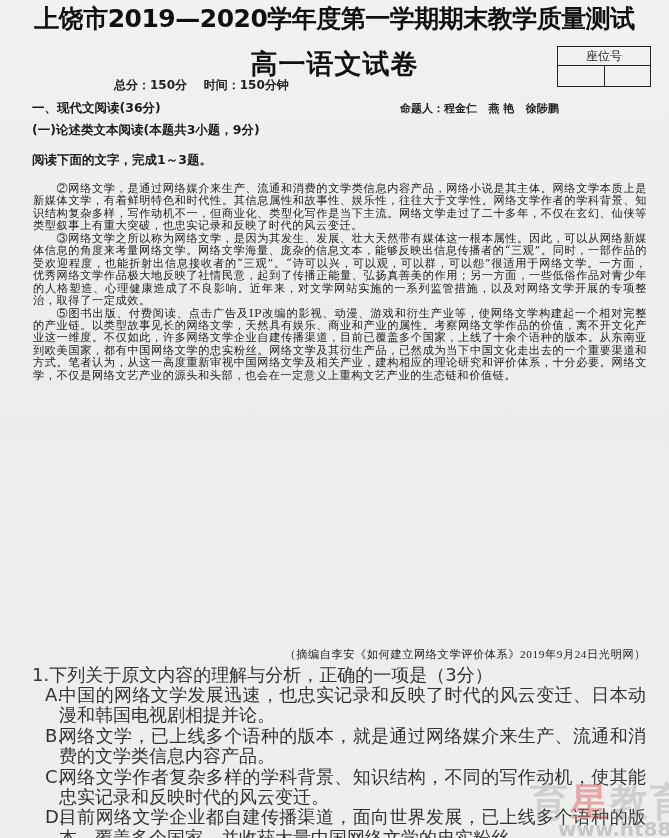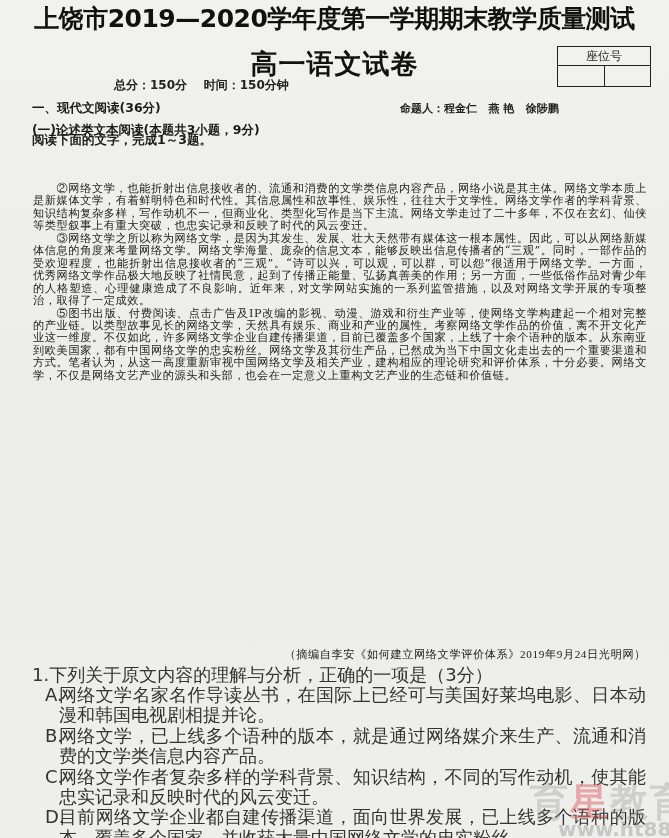--- a/index.html
+++ b/index.html
@@ -86,35 +86,35 @@
       <div class="seat-cell"></div>
       <div class="seat-cell"></div>
     </div>
   </div>
 
   <div class="meta-left">总分：150分    时间：150分钟</div>
   <div class="meta-right">命题人：程金仁   燕 艳   徐陟鹏</div>
 
   <div class="sec" style="top:100px">一、现代文阅读(36分)</div>
   <div class="sec" style="top:122px">(一)论述类文本阅读(本题共3小题，9分)</div>
-  <div class="sec" style="top:132px; font-weight:bold;text-align:center;">阅读下面的文字，完成1～3题。</div>
+  <div class="sec" style="top:152px; font-weight:bold;text-align:center;">阅读下面的文字，完成1～3题。</div>
 
   <div class="passage" style="top:183px">
-    <p>②网络文学，也能折射出信息接收者的、流通和消费的文学类信息内容产品，网络小说是其主体。网络文学本质上是新媒体文学，有着鲜明特色和时代性。其信息属性和故事性、娱乐性，往往大于文学性。网络文学作者的学科背景、知识结构复杂多样，写作动机不一，但商业化、类型化写作是当下主流。网络文学走过了二十多年，不仅在玄幻、仙侠等类型叙事上有重大突破，也忠实记录和反映了时代的风云变迁。</p>
+    <p>②网络文学，是通过网络媒介来生产、流通和消费的文学类信息内容产品，网络小说是其主体。网络文学本质上是新媒体文学，有着鲜明特色和时代性。其信息属性和故事性、娱乐性，往往大于文学性。网络文学作者的学科背景、知识结构复杂多样，写作动机不一，但商业化、类型化写作是当下主流。网络文学走过了二十多年，不仅在玄幻、仙侠等类型叙事上有重大突破，也忠实记录和反映了时代的风云变迁。</p>
     <p>③网络文学之所以称为网络文学，是因为其发生、发展、壮大天然带有媒体这一根本属性。因此，可以从网络新媒体信息的角度来考量网络文学。网络文学海量、庞杂的信息文本，能够反映出信息传播者的“三观”。同时，一部作品的受欢迎程度，也能折射出信息接收者的“三观”。“诗可以兴，可以观，可以群，可以怨”很适用于网络文学。一方面，优秀网络文学作品极大地反映了社情民意，起到了传播正能量、弘扬真善美的作用；另一方面，一些低俗作品对青少年的人格塑造、心理健康造成了不良影响。近年来，对文学网站实施的一系列监管措施，以及对网络文学开展的专项整治，取得了一定成效。</p>
     <p>⑤图书出版、付费阅读、点击广告及IP改编的影视、动漫、游戏和衍生产业等，使网络文学构建起一个相对完整的产业链。以类型故事见长的网络文学，天然具有娱乐、商业和产业的属性。考察网络文学作品的价值，离不开文化产业这一维度。不仅如此，许多网络文学企业自建传播渠道，目前已覆盖多个国家，上线了十余个语种的版本。从东南亚到欧美国家，都有中国网络文学的忠实粉丝。网络文学及其衍生产品，已然成为当下中国文化走出去的一个重要渠道和方式。笔者认为，从这一高度重新审视中国网络文学及相关产业，建构相应的理论研究和评价体系，十分必要。网络文学，不仅是网络文艺产业的源头和头部，也会在一定意义上重构文艺产业的生态链和价值链。</p>
   </div>
 
   <div class="citation">（摘编自李安《如何建立网络文学评价体系》2019年9月24日光明网）</div>
 
   <div class="question">
     <div class="q-stem">1.下列关于原文内容的理解与分析，正确的一项是（3分）</div>
     <div class="opt">
       <span class="opt-key">A.</span>
-      <span class="opt-text">网络文学名家名作导读丛书，在国际上已经可与美国好莱坞电影、日本动漫和韩国电视剧相提并论。</span>
+      <span class="opt-text">中国的网络文学发展迅速，也忠实记录和反映了时代的风云变迁、日本动漫和韩国电视剧相提并论。</span>
     </div>
     <div class="opt">
       <span class="opt-key">B.</span>
       <span class="opt-text">网络文学，已上线多个语种的版本，就是通过网络媒介来生产、流通和消费的文学类信息内容产品。</span>
     </div>
     <div class="opt">
       <span class="opt-key">C.</span>
       <span class="opt-text">网络文学作者复杂多样的学科背景、知识结构，不同的写作动机，使其能忠实记录和反映时代的风云变迁。</span>
     </div>
     <div class="opt">

